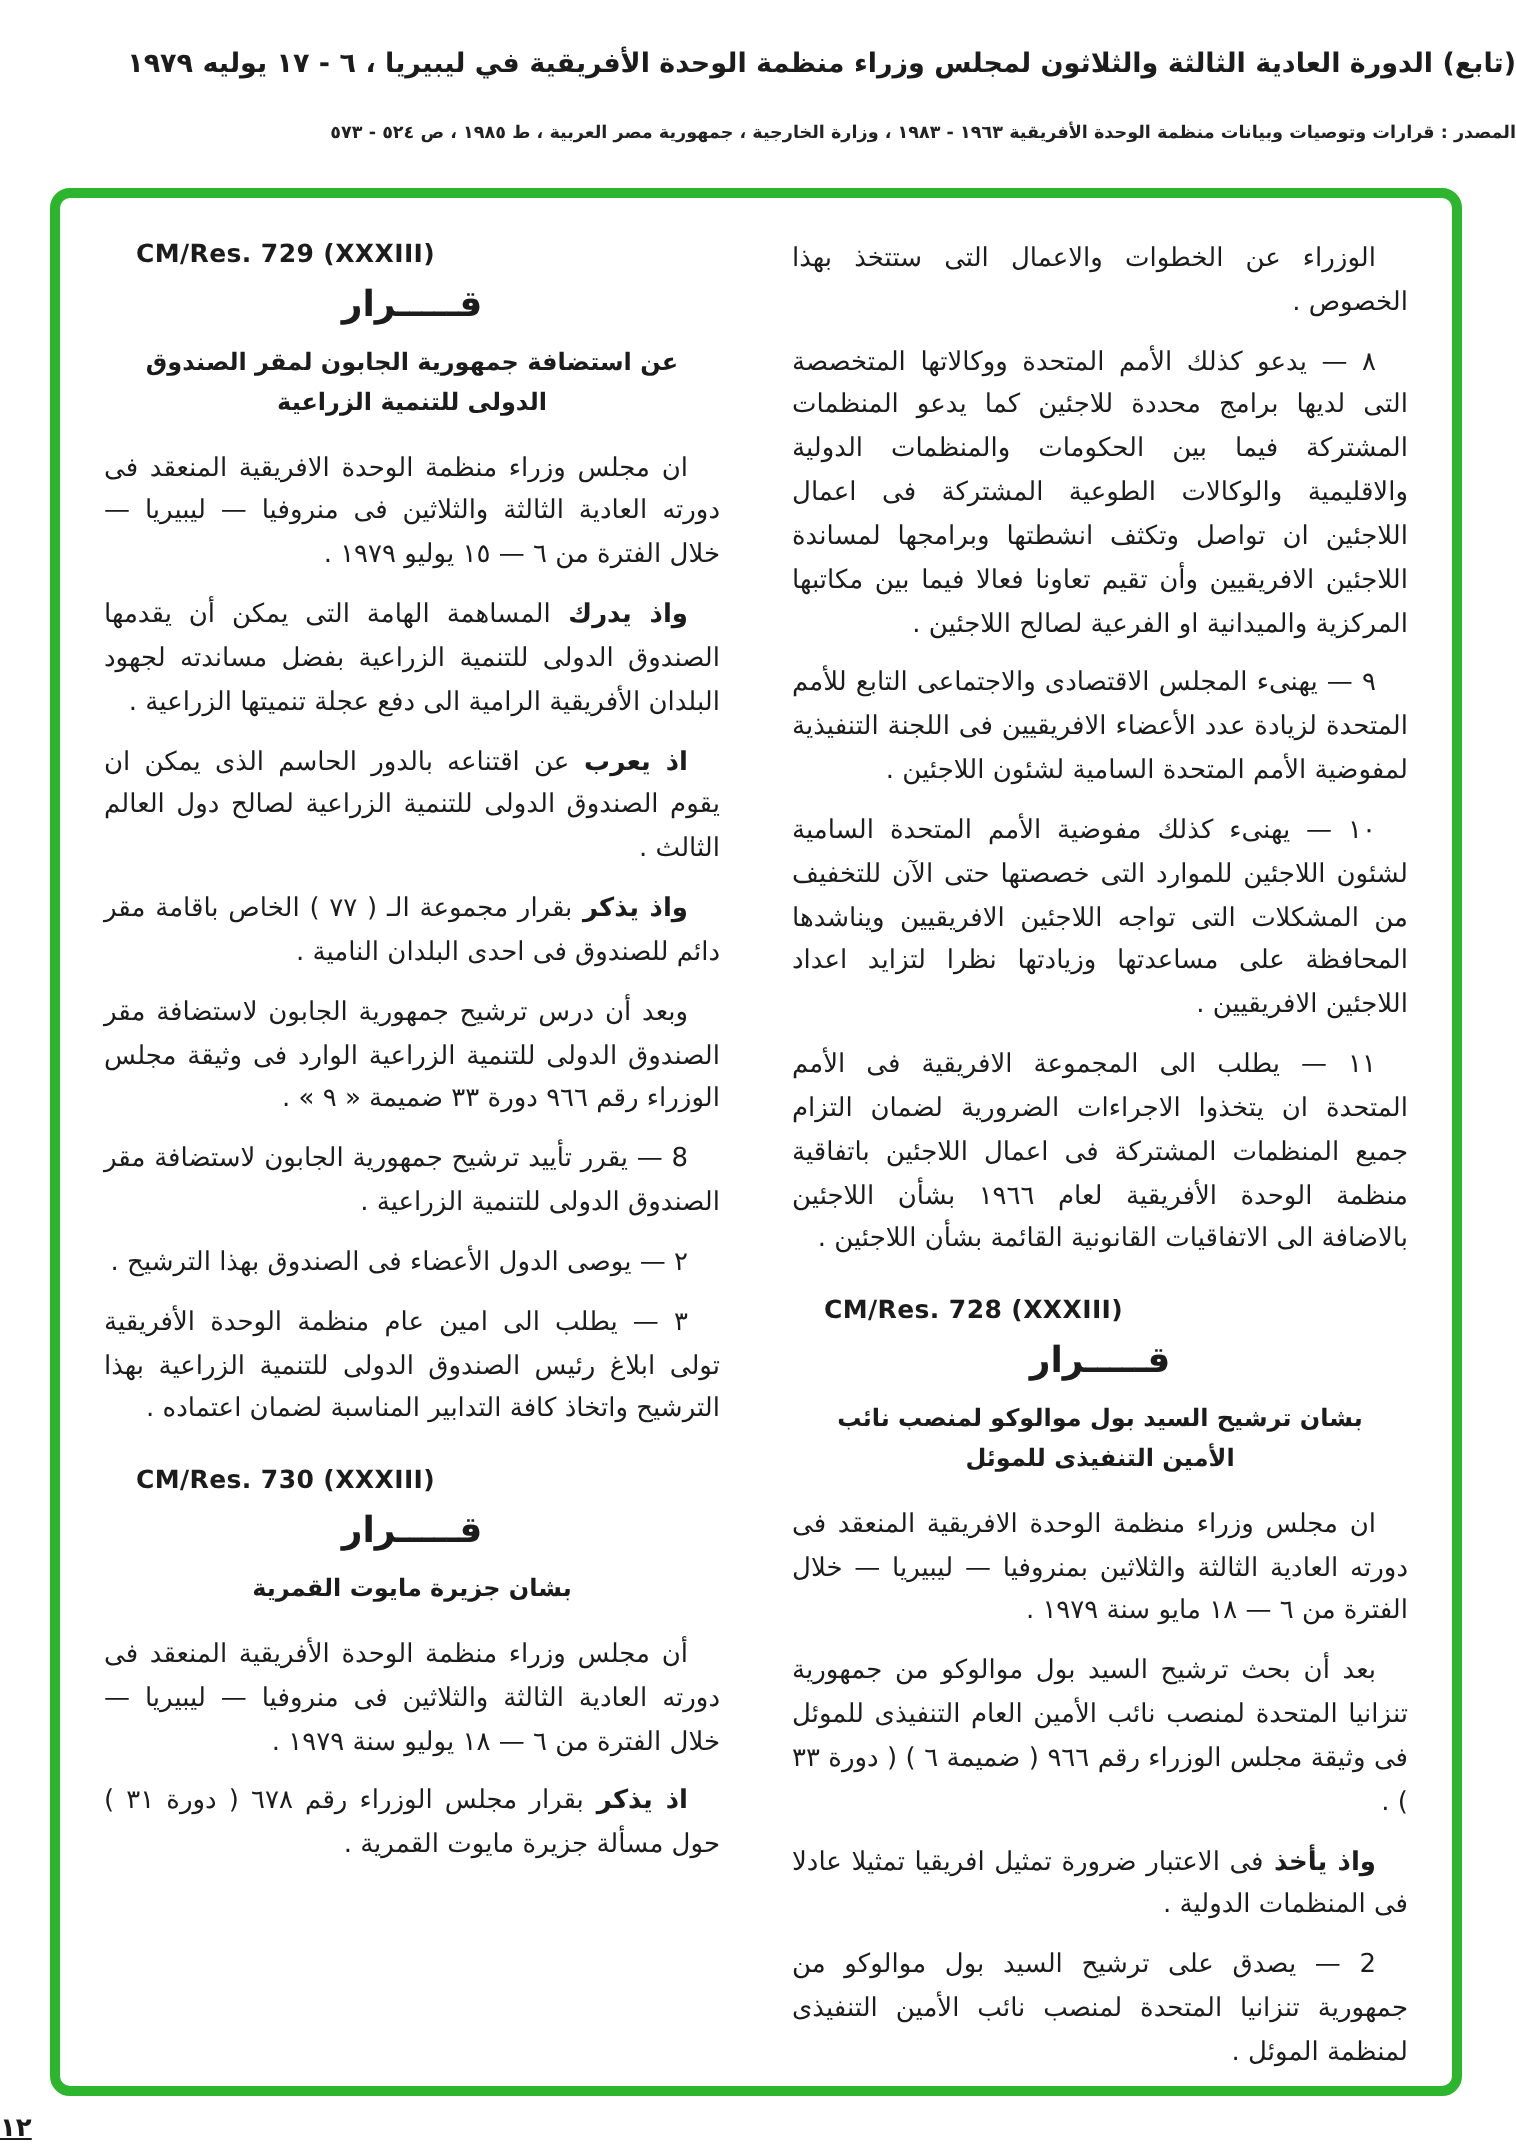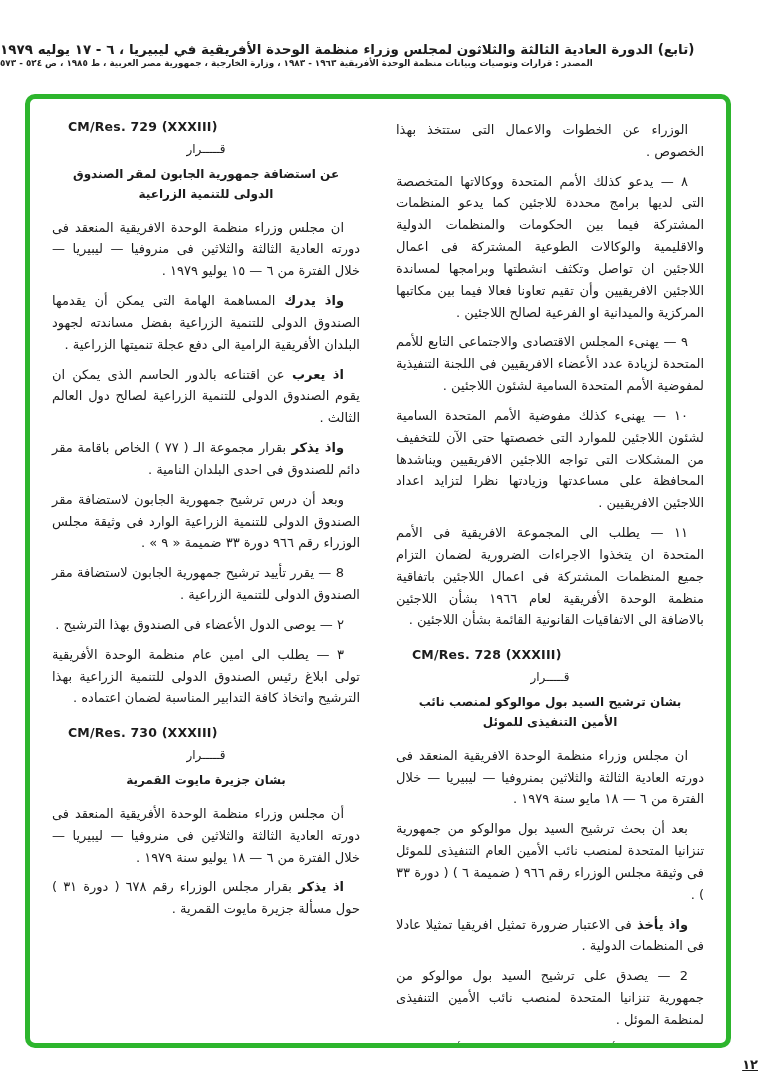--- a/index.html
+++ b/index.html
@@ -4,23 +4,23 @@
 <style>
   html,body { margin:0; padding:0; }
   body {
     width:758px; height:1078px;
     background:#ffffff;
     font-family:"DejaVu Sans", sans-serif;
     position:relative;
     color:#1c1c1c;
     overflow:hidden;
   }
-  .page-header { direction:rtl; text-align:left; padding-top:41px; }
+  .page-header { direction:rtl; text-align:right; padding-top:24px; }
   .header-title { font-weight:bold; font-size:13.5px; letter-spacing:0; }
-  .header-source { font-weight:bold; font-size:8.8px; margin-top:1px; color:#222; }
+  .header-source { font-weight:bold; font-size:8.8px; margin-top:22px; color:#222; }
   .frame {
     position:absolute; left:25px; top:94px;
     width:706px; height:954px;
     box-sizing:border-box;
     border:5px solid #2db52d;
     border-radius:10px;
     padding:20px 22px 14px 22px;
     overflow:hidden;
     background:#fff;
   }
@@ -31,32 +31,32 @@
     direction:rtl; text-align:justify;
     font-size:13px; line-height:1.68;
     margin:0 0 8px 0; text-indent:16px;
   }
   .res-ref {
     direction:ltr; text-align:left;
     font-weight:bold; font-size:12.5px;
     margin:16px 0 8px 16px; letter-spacing:0.2px;
   }
   .res-title {
-    text-align:center; font-weight:normal;
-    font-size:12px; margin:8px 0 9px 0;
+    text-align:center; font-weight:bold;
+    font-size:18px; margin:8px 0 9px 0;
   }
   .res-subtitle {
     direction:rtl; text-align:center; font-weight:bold;
     font-size:12px; line-height:1.65; margin:0 auto 12px auto;
     max-width:92%;
   }
   .para b { font-weight:bold; }
   .page-number {
     position:absolute; bottom:6px; left:0;
-    width:100%; text-align:right;
+    width:100%; text-align:left;
     font-size:13px; font-weight:bold; direction:rtl;text-decoration:underline;
   }
 </style>
 </head>
 <body>
 
 <header class="page-header">
   <div class="header-title">(تابع) الدورة العادية الثالثة والثلاثون لمجلس وزراء منظمة الوحدة الأفريقية في ليبيريا ، ٦ - ١٧ يوليه ١٩٧٩</div>
   <div class="header-source">المصدر : قرارات وتوصيات وبيانات منظمة الوحدة الأفريقية ١٩٦٣ - ١٩٨٣ ، وزارة الخارجية ، جمهورية مصر العربية ، ط ١٩٨٥ ، ص ٥٢٤ - ٥٧٣</div>
 </header>

